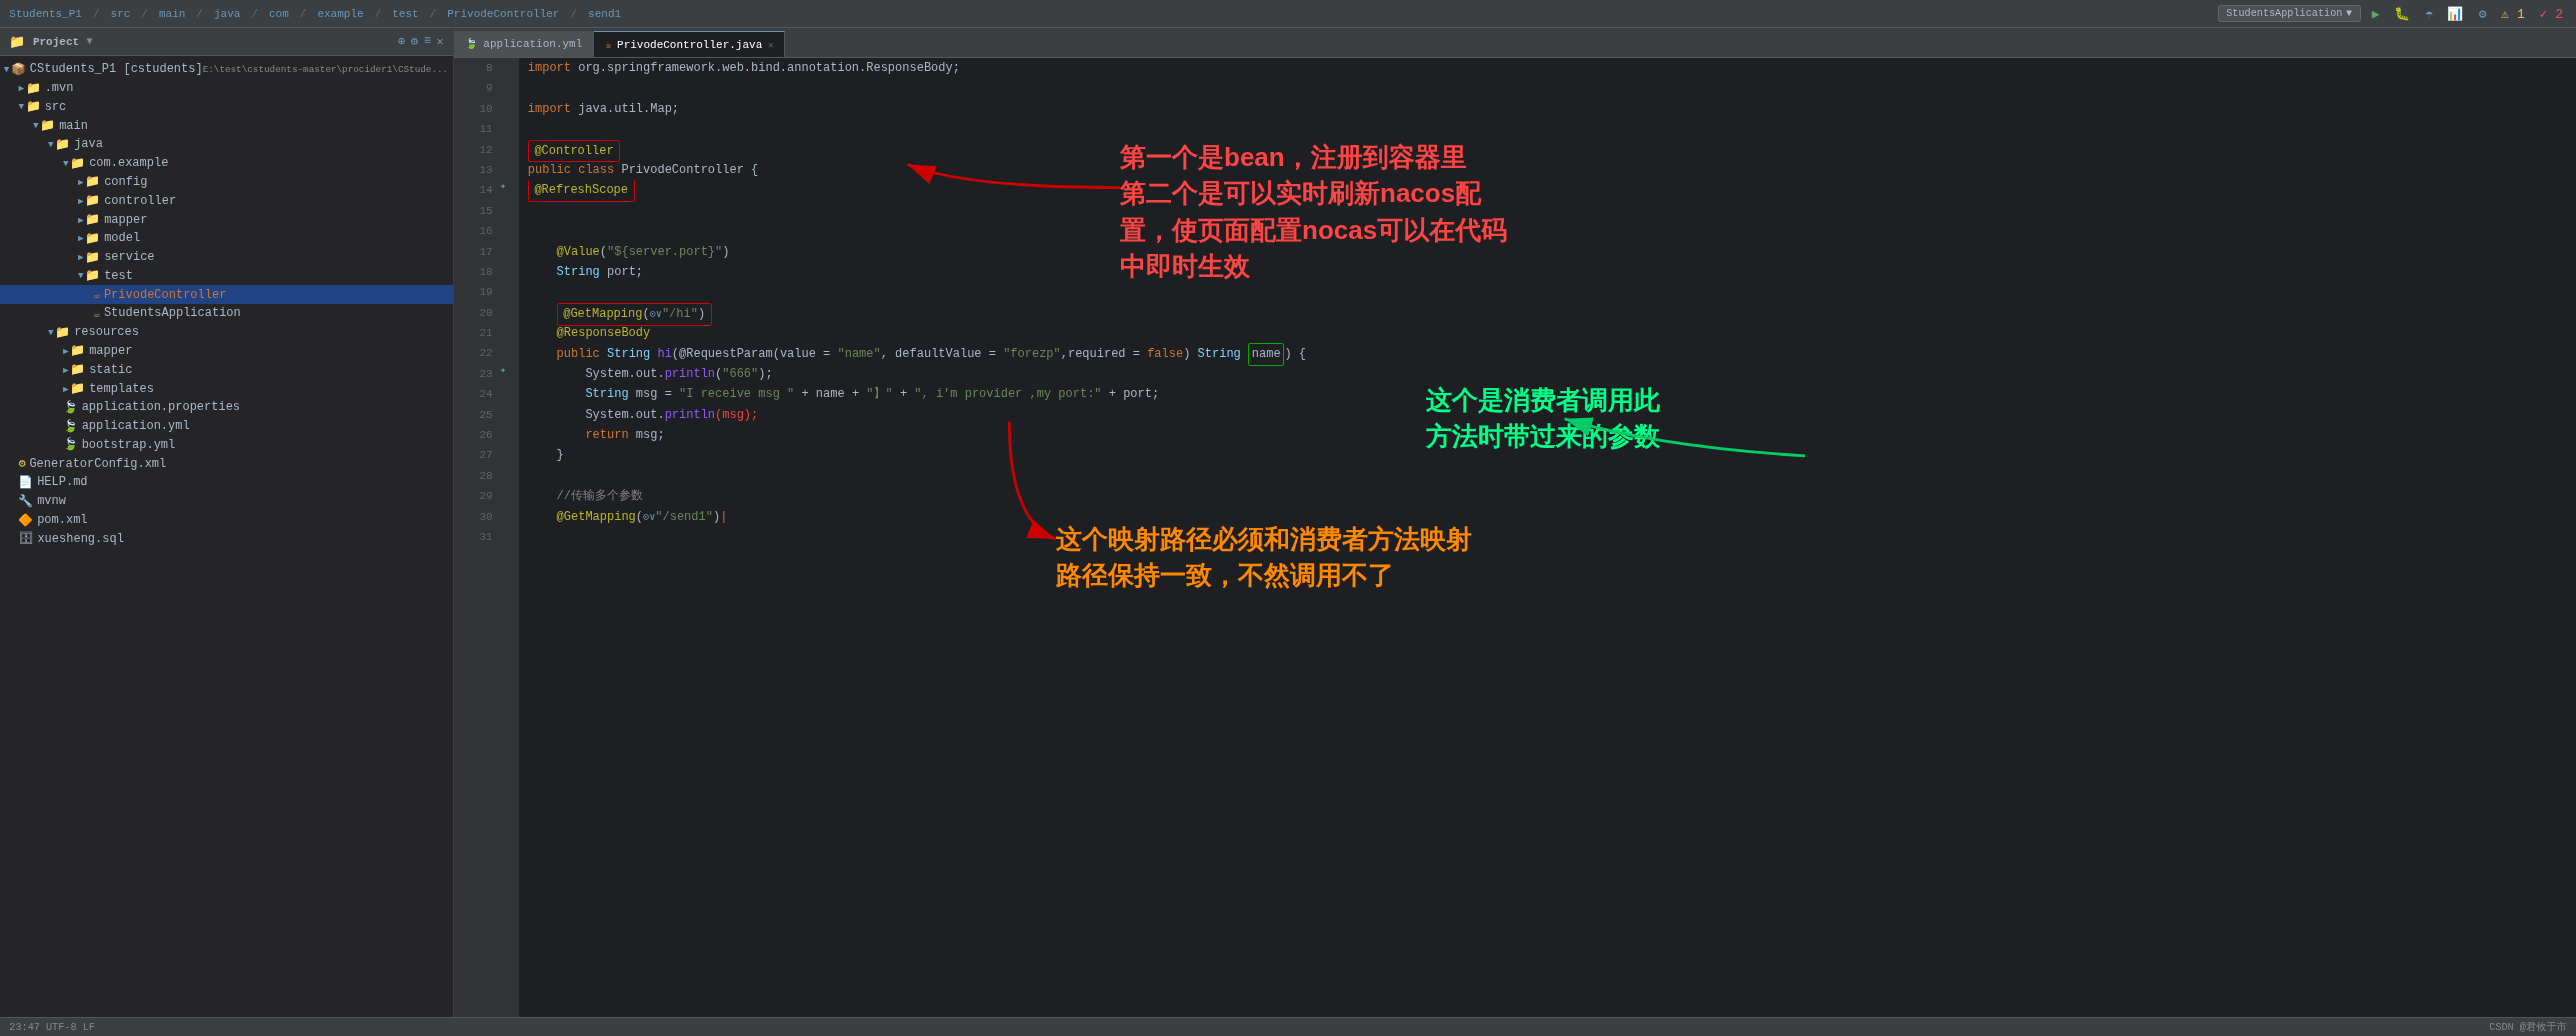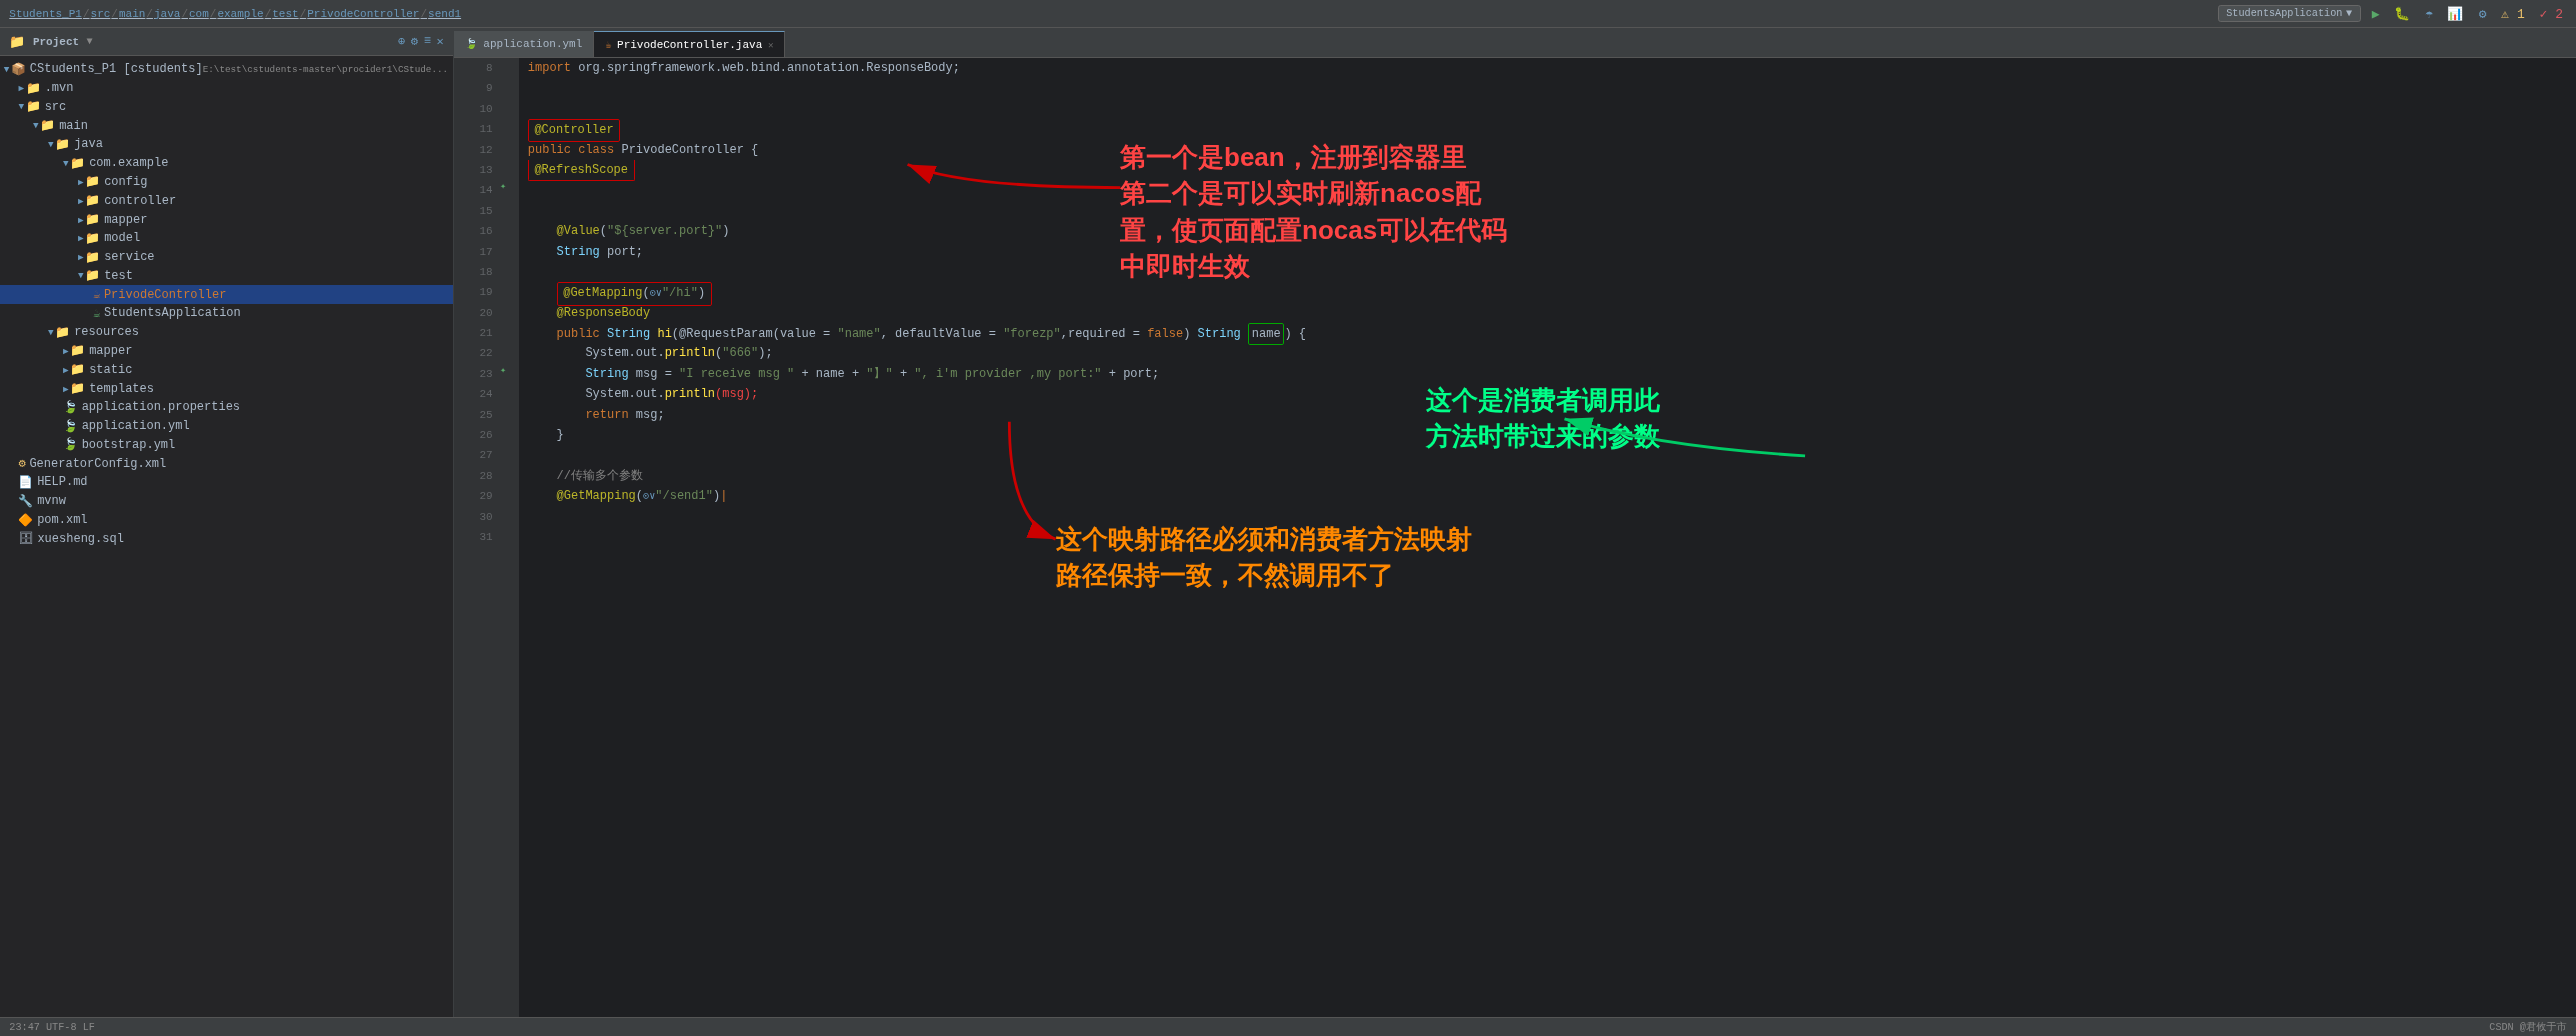--- a/index.html
+++ b/index.html
@@ -22,24 +22,23 @@
       display: flex;
       align-items: center;
       padding: 0 9.3px;
       gap: 5.6px;
       border-bottom: 0.9px solid #555;
       flex-shrink: 0;
     }
     .breadcrumb {
       display: flex;
       align-items: center;
-      gap: 1px;
+      gap: 11px;
       color: #a9b7c6;
       font-size: 11px;
-      text-decoration: underline;
     }
     .breadcrumb span { color: #6897bb; }
     .breadcrumb .sep { color: #666; }
     .top-right {
       margin-left: auto;
       display: flex;
       align-items: center;
       gap: 7.4px;
     }
     .run-config {
@@ -197,21 +196,21 @@
       line-height: 20.4px;
       white-space: pre;
       display: block;
     }
     
     .kw { color: #cc7832; }
     .type { color: #7dd3fc; }
     .annotation { color: #bbb529; }
     .string { color: #6a8759; }
     .comment { color: #808080; }
-    .method { color: #fde047; }
+    .method { color: #8b5cf6; }
     .annotation-text-red {
       color: #ff4444;
       font-family: 'Microsoft YaHei', 'PingFang SC', sans-serif;
       font-size: 26px;
       font-weight: bold;
       line-height: 1.4;
     }
     .annotation-text-green {
       color: #00ff88;
       font-family: 'Microsoft YaHei', 'PingFang SC', sans-serif;
@@ -557,20 +556,21 @@
             <span style="display:block;height:20.4px;"></span>
             <span style="display:block;height:20.4px;"></span>
           </div>
 
           <div class="code-lines">
 
             <span class="code-line"><span class="kw">import</span> <span style="color:#a9b7c6;">org.springframework.web.bind.annotation.ResponseBody;</span></span>
 
             <span class="code-line"></span>
 
+            <span class="code-line"><span class="kw">import</span> <span style="color:#a9b7c6;">java.util.Map;</span></span>
 
             <span class="code-line"></span>
 
             <span class="code-line"><span style="display:inline-block; border: 1.9px solid #cc0000; padding: 0 5.6px; border-radius: 1.9px;"><span class="annotation" style="color:#bbb529;">@Controller</span></span></span>
 
             <span class="code-line"><span class="kw">public</span> <span class="kw">class</span> <span style="color:#a9b7c6;">PrivodeController</span> <span style="color:#a9b7c6;">{</span></span>
 
             <span class="code-line"><span style="display:inline-block; border: 1.9px solid #cc0000; border-top: none; padding: 0 5.6px; border-radius: 0 0 1.9px 1.9px; margin-top:-1.9px;"><span class="annotation" style="color:#bbb529;">@RefreshScope</span></span></span>
 
             <span class="code-line"></span>

